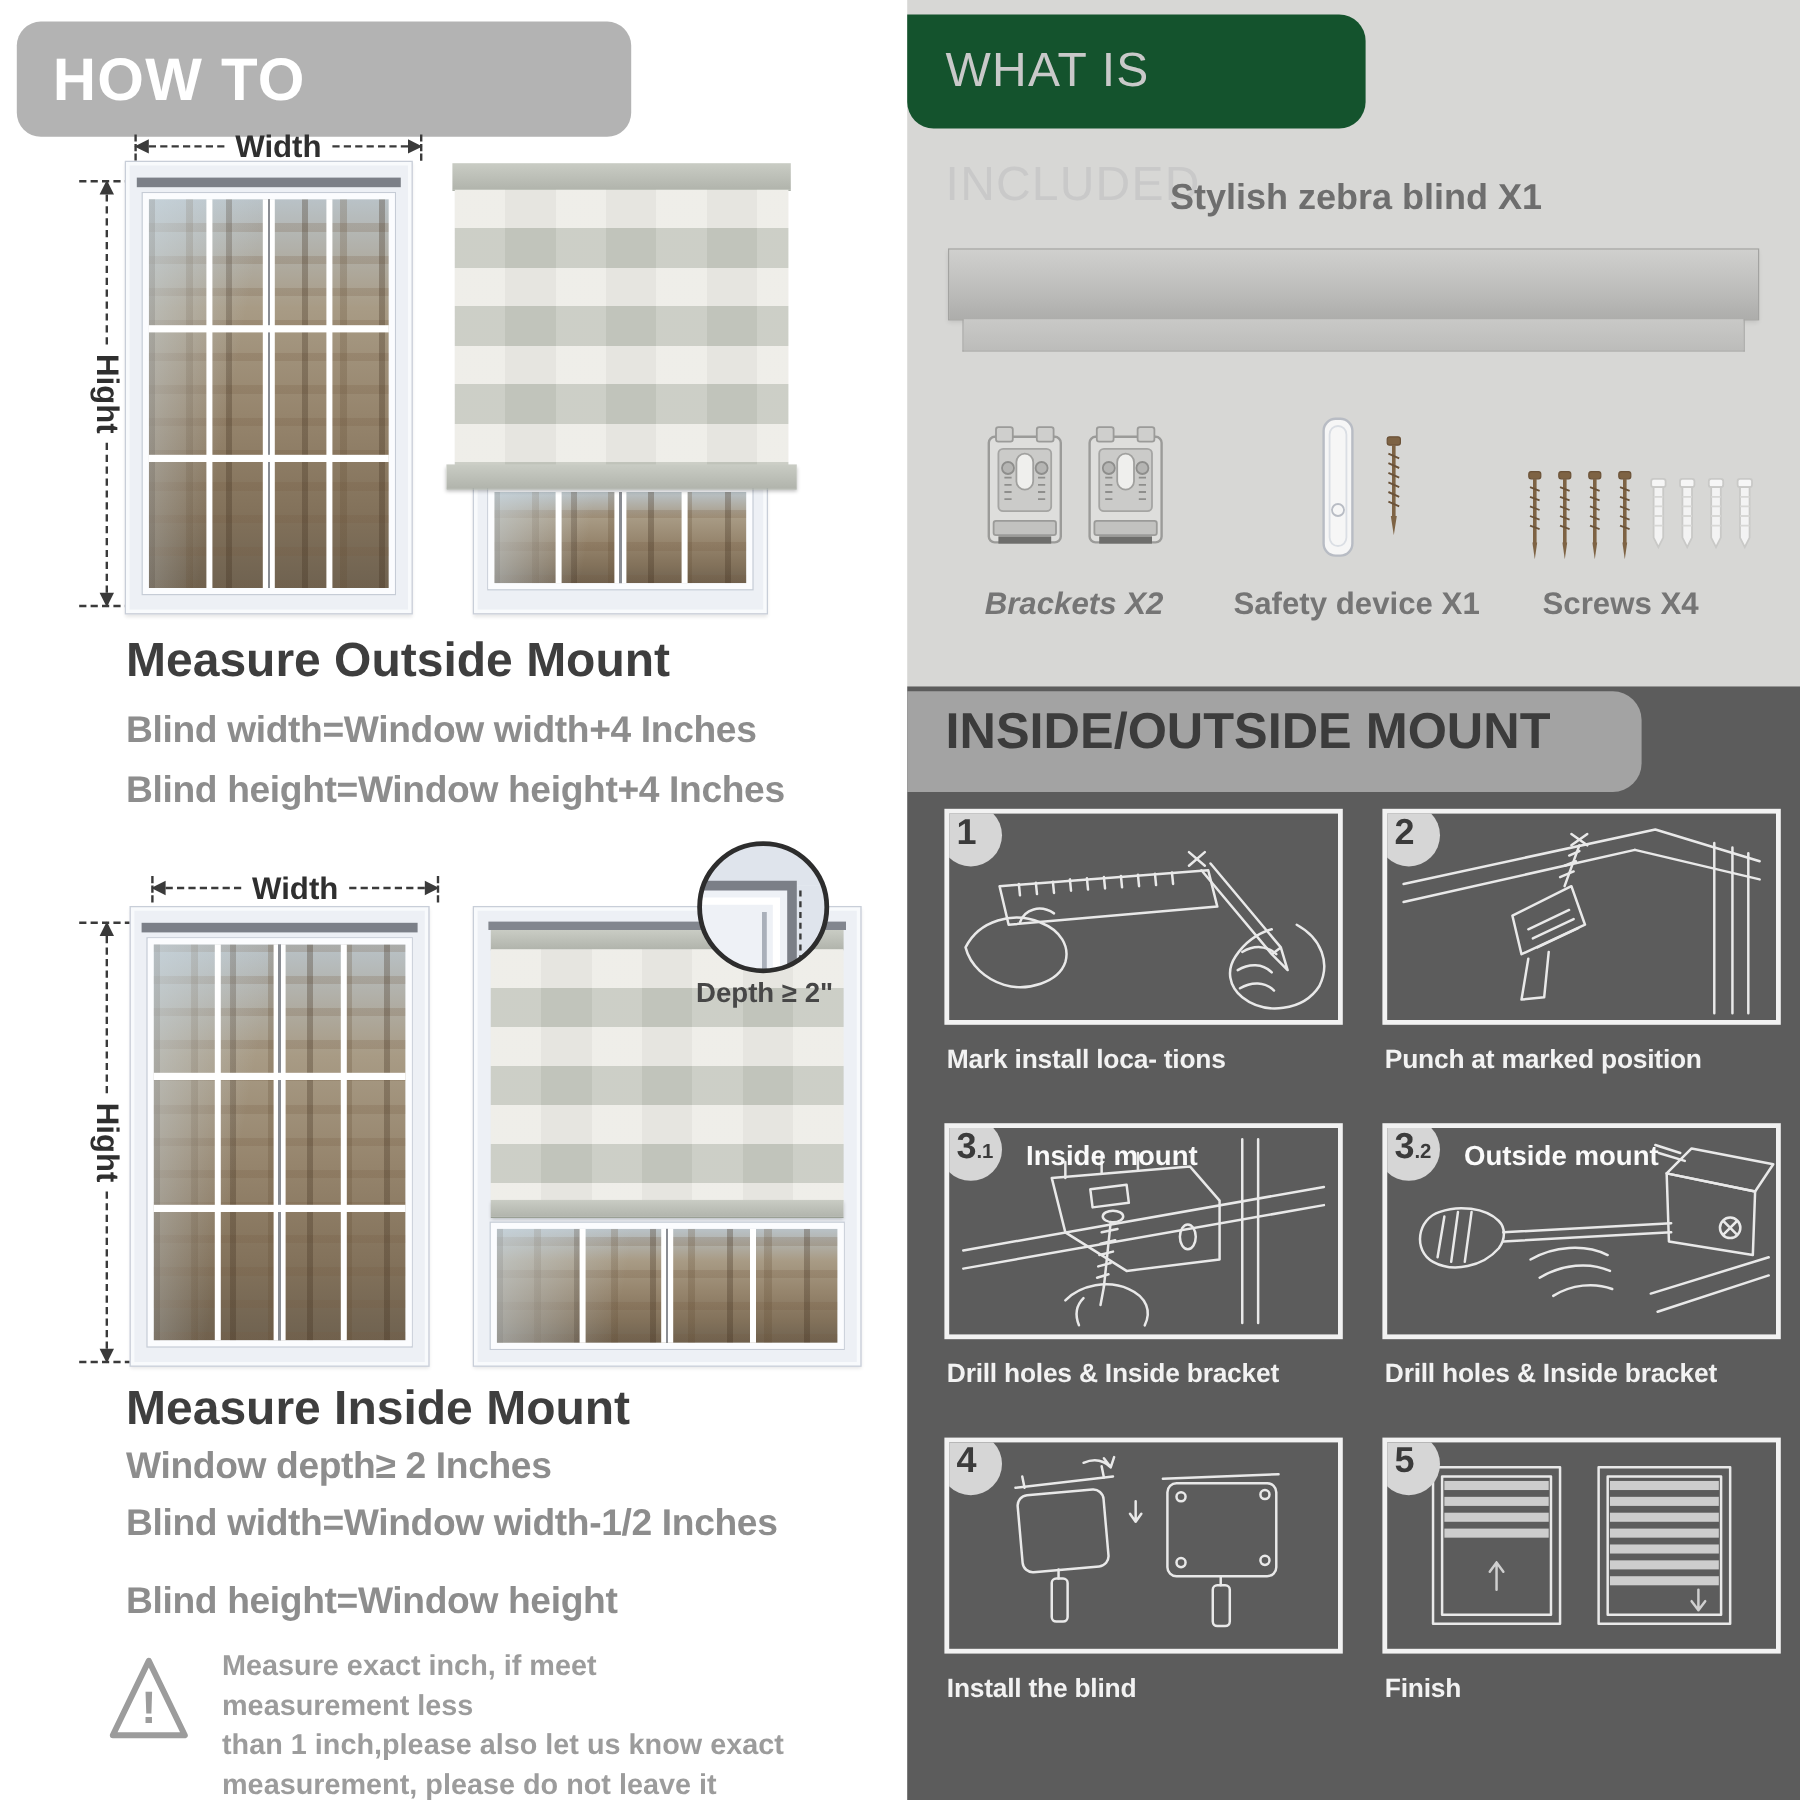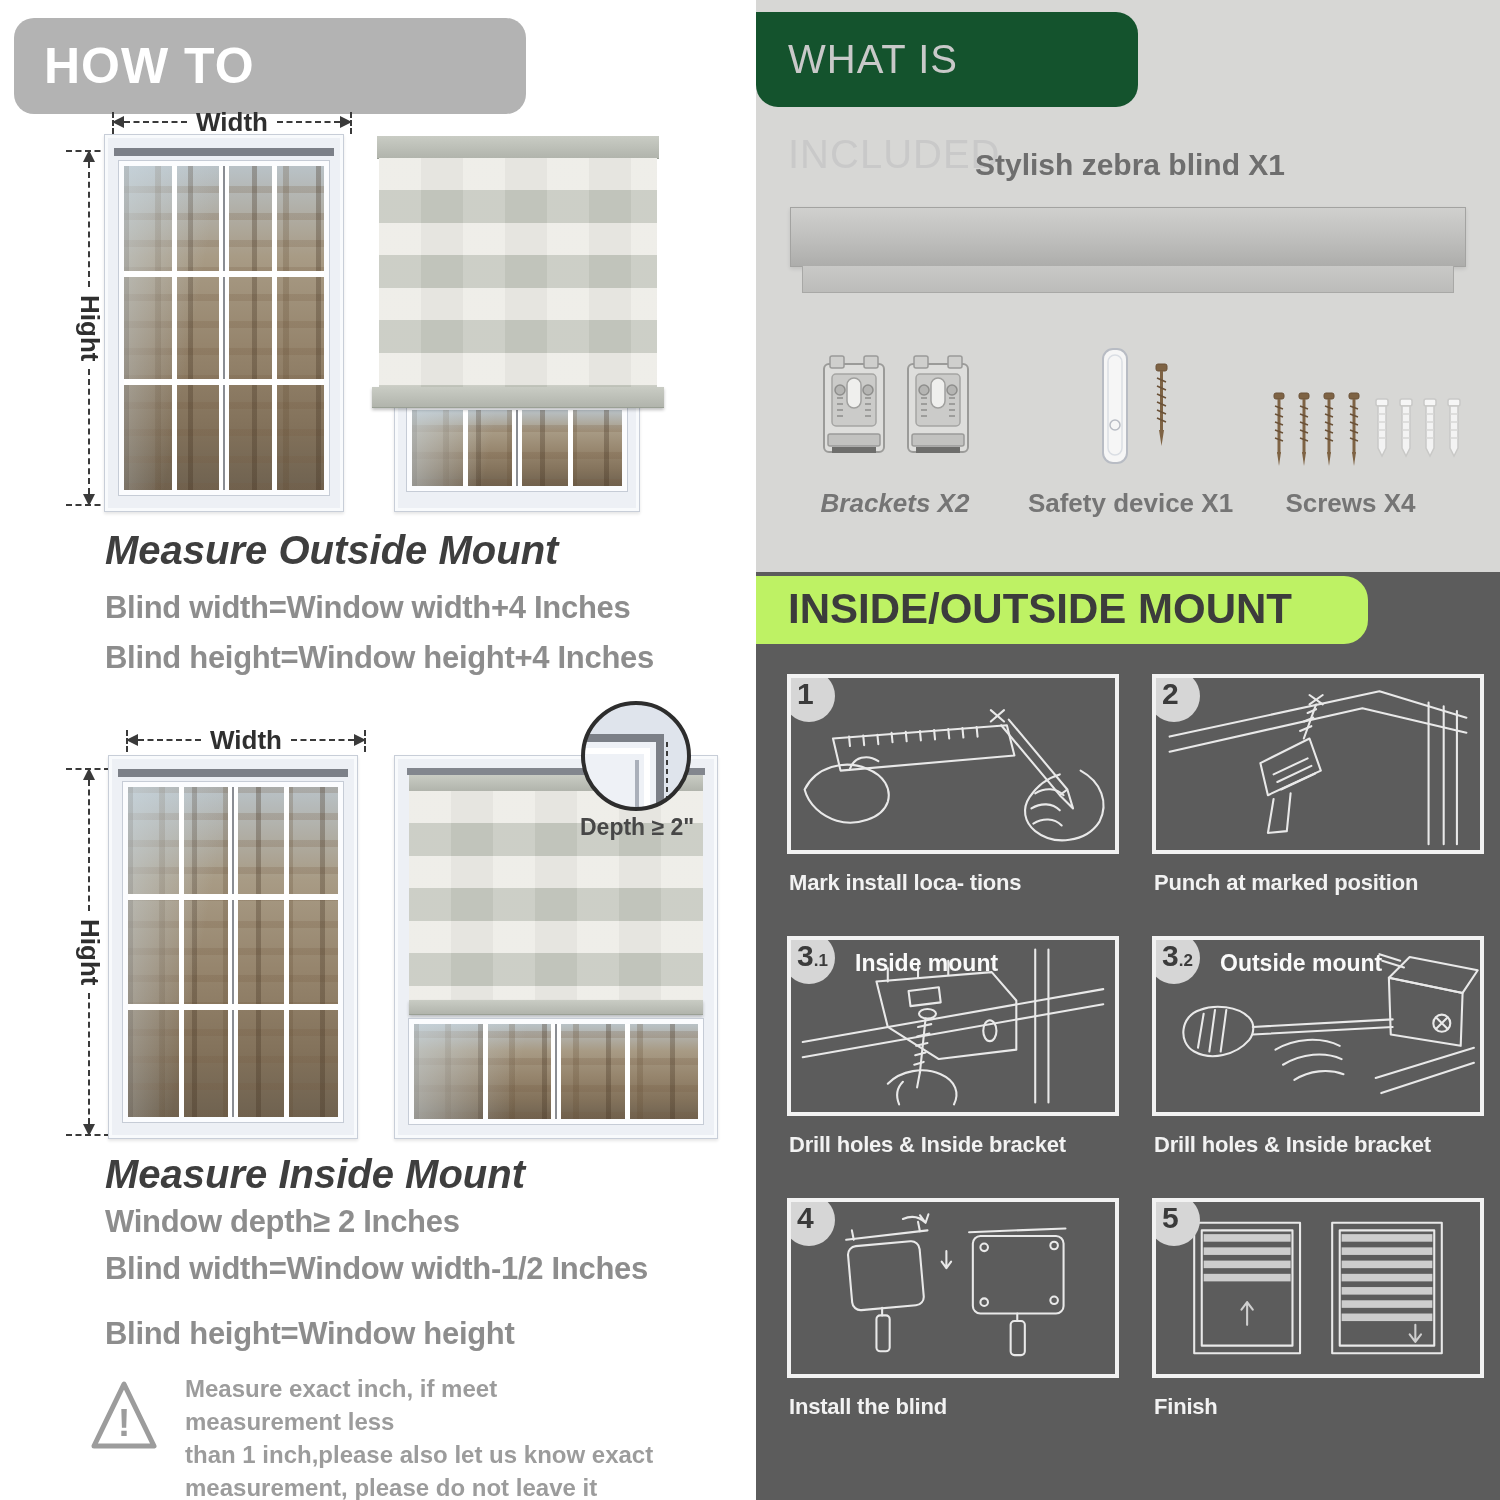--- a/index.html
+++ b/index.html
@@ -17,27 +17,27 @@
     line-height:96px; padding-left:30px; box-sizing:border-box; letter-spacing:1px;
   }
   .panel-light { left:756px; top:0; width:744px; height:572px; background:#d7d7d5; }
   .panel-dark  { left:756px; top:572px; width:744px; height:928px; background:#5c5c5c; }
   .chip-included {
     left:756px; top:12px; width:382px; height:95px; background:#14532d;
     border-radius:0 22px 22px 22px; color:#c9c9c9; font-size:40px; font-weight:normal;
     line-height:95px; padding-left:32px; box-sizing:border-box; letter-spacing:1px;
   }
   .chip-mount {
-    left:756px; top:576px; width:612px; height:68px; background:#bef264;
+    left:756px; top:576px; width:612px; height:84px; background:#a3a3a3;
     border-radius:0 24px 24px 0; color:#3c3c3c; font-size:42px; font-weight:bold;
     line-height:66px; padding-left:32px; box-sizing:border-box;
   }
 
   
-  .h-measure { font-size:40px; font-weight:bold; color:#3e3e3e;font-style:italic; }
+  .h-measure { font-size:40px; font-weight:bold; color:#3e3e3e; }
   .body-line { font-size:31px; font-weight:bold; color:#8d8d8d; letter-spacing:-0.3px; }
   .warn-line { font-size:24px; font-weight:bold; color:#9c9c9c; line-height:33px; }
 
   
   .dim-h { display:flex; align-items:center; }
   .dim-h .ln { flex:1; height:0; border-top:2px dashed #3a3a3a; }
   .arw-l { width:0; height:0; border-top:6px solid transparent; border-bottom:6px solid transparent; border-right:12px solid #3a3a3a; }
   .arw-r { width:0; height:0; border-top:6px solid transparent; border-bottom:6px solid transparent; border-left:12px solid #3a3a3a; }
   .dim-h .lbl { padding:0 9px; font-size:26px; font-weight:bold; color:#2f2f2f; }
   .dim-v { display:flex; flex-direction:column; align-items:center; }

